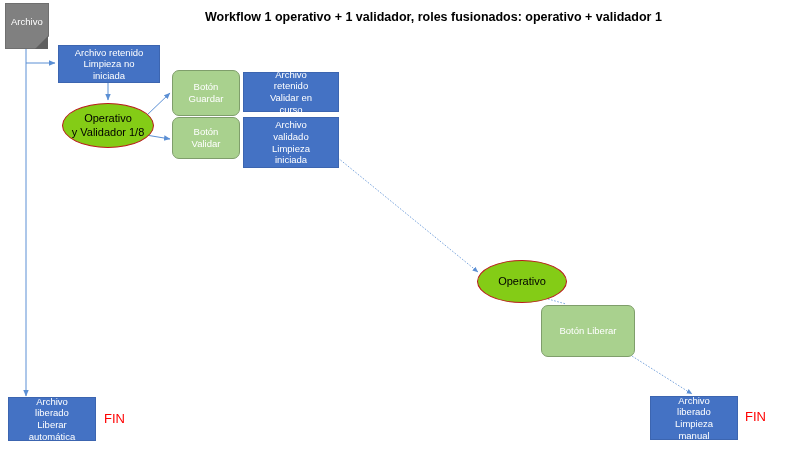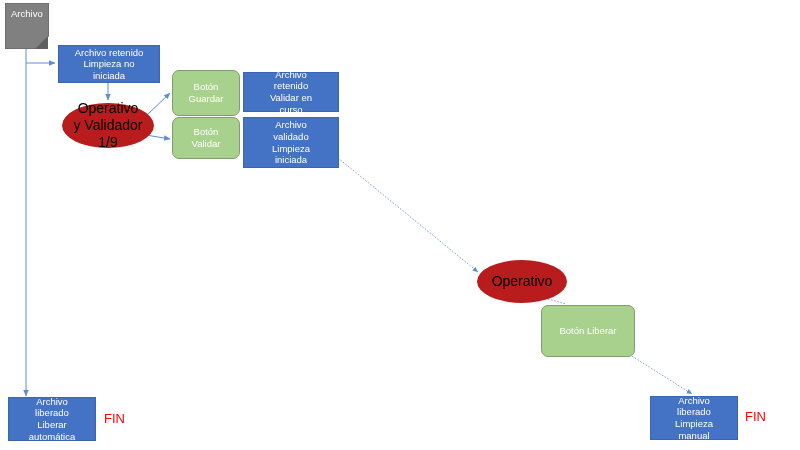--- a/index.html
+++ b/index.html
@@ -36,21 +36,21 @@
   
   .doc-shape {
     width: 44px;
     height: 46px;
     color: #ffffff;
     font-size: 9.5px;
     background: #808080;
     border: 1px solid #6f6f6f;
     align-items: flex-start;
     justify-content: flex-start;
-    padding: 4px 0 0 5px;
+    padding: 12px 0 0 5px;
     clip-path: polygon(0 0, 100% 0, 100% 72%, 72% 100%, 0 100%);
   }
   .doc-fold {
     position: absolute;
     right: 0;
     bottom: 0;
     width: 13px;
     height: 13px;
     background: #5f5f5f;
     clip-path: polygon(100% 0, 100% 100%, 0 100%);
@@ -68,25 +68,25 @@
   .box-green {
     background: #a9d18e;
     border: 1px solid #7f9e6b;
     border-radius: 7px;
     color: #ffffff;
     font-size: 9.5px;
     padding: 10px;
   }
   
   .ellipse-orange {
-    background: #b91c1c;
-    border: 3px solid #b91c1c;
+    background: #84cc16;
+    border: 1px solid #b91c1c;
     border-radius: 50%;
     color: #000000;
-    font-size: 14px;
+    font-size: 11px;
   }
   
   .title {
     position: absolute;
     font-size: 12.5px;
     font-weight: bold;
     color: #000000;
     white-space: nowrap;
     z-index: 2;
   }
@@ -125,37 +125,38 @@
 
     <path d="M146,135 L170,139" stroke="#5B8FD4" stroke-width="1" fill="none" marker-end="url(#arrow)"></path>
 
     <path d="M338,158 L478,272" stroke="#5B8FD4" stroke-width="0.8" fill="none" stroke-dasharray="1.6 1.6" marker-end="url(#arrow-thin)"></path>
 
     <path d="M548,299 L566,304" stroke="#5B8FD4" stroke-width="0.8" fill="none" stroke-dasharray="1.6 1.6"></path>
 
     <path d="M624,351 L692,394" stroke="#5B8FD4" stroke-width="0.8" fill="none" stroke-dasharray="1.6 1.6" marker-end="url(#arrow-thin)"></path>
   </svg>
 
+  <div class="title" style="left:205px; top:10px;">Workflow 1 operativo + 1 validador, roles fusionados: operativo + validador 1</div>
 
   <div class="node doc-shape" style="left:5px; top:3px;">
     <span class="line1">Archivo</span>
   </div>
   <div class="doc-fold" style="left:35px; top:36px;"></div>
 
   <div class="node box-blue" style="left:58px; top:45px; width:102px; height:38px;">
     <div>
       <span class="line1">Archivo retenido</span>
       <span class="line2">Limpieza no iniciada</span>
     </div>
   </div>
 
   <div class="node ellipse-orange" style="left:62px; top:103px; width:92px; height:45px;">
     <div>
       <span class="line1">Operativo</span>
-      <span class="line2">y Validador 1/9</span>
+      <span class="line2">y Validador 1/8</span>
     </div>
   </div>
 
   <div class="node box-green" style="left:172px; top:70px; width:68px; height:46px;">
     <div>
       <span class="line1">Botón</span>
       <span class="line2">Guardar</span>
     </div>
   </div>
 

